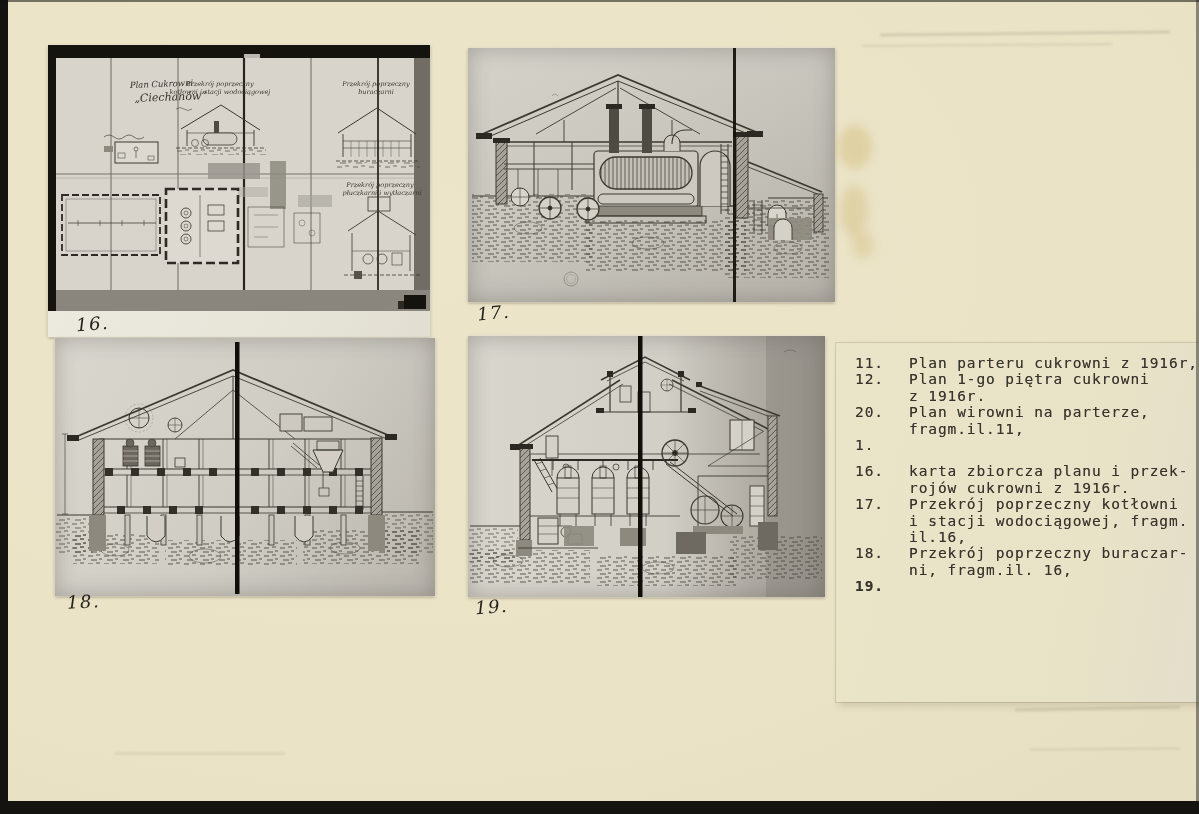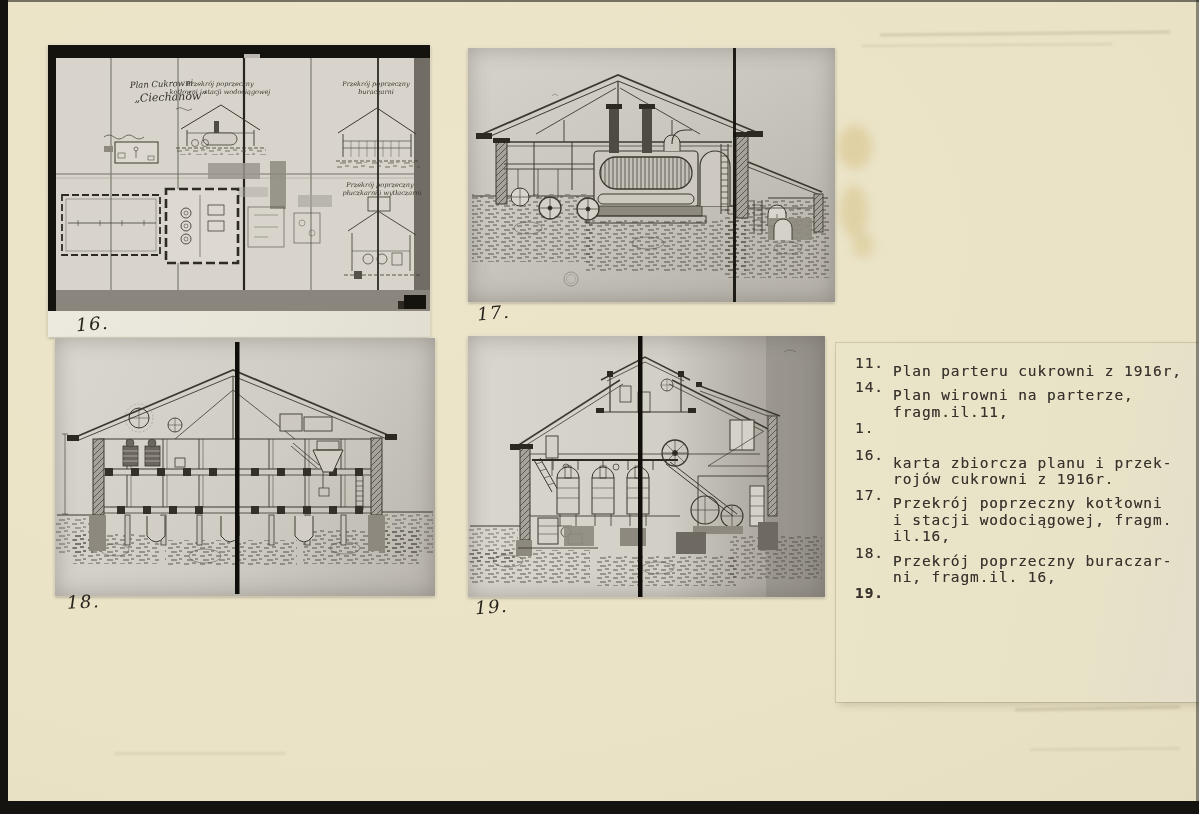--- a/index.html
+++ b/index.html
@@ -38,25 +38,25 @@
 
   
   #caption-panel{position:absolute;left:836px;top:343px;width:344px;height:347px;
                  background:linear-gradient(100deg,#eae4c9 0%,#e8e2c7 70%,#e4decc 100%);
                  border-right:6px solid #55514a;
                  box-shadow:0 0 0 1px rgba(120,108,78,.22), 3px 4px 7px rgba(95,85,60,.18);
                  padding:12px 0 0 19px;box-sizing:content-box;}
   #caption-panel, .cap-item{font-family:"DejaVu Sans Mono","Liberation Mono",monospace;
                  font-size:14.5px;line-height:16.4px;letter-spacing:.9px;color:#37332c;
                  text-shadow:0 0 .5px rgba(55,51,44,.55);}
-  .cap-item{display:flex;}
+  .cap-item{display:flex;gap:16px;}
   .cap-item.gap{margin-top:10px;}
   .cap-num{width:38px;flex:0 0 38px;}
   .cap-num.bold{font-weight:bold;}
-  .cap-text{white-space:pre;margin-top:8px;}
+  .cap-text{white-space:pre;}
 
   
   .stain{position:absolute;border-radius:50%;filter:blur(5px);}
   .smudge{position:absolute;filter:blur(1.2px);background:rgba(118,112,92,.20);}
 </style>
 </head>
 <body>
 
 <div id="page">
 
@@ -520,21 +520,25 @@
   <span class="hand-label" id="label18">18.</span>
   <span class="hand-label" id="label19">19.</span>
 
   <div id="caption-panel">
     <div>
         <div class="cap-item">
           <span class="cap-num">11.</span>
           <span class="cap-text">Plan parteru cukrowni z 1916r,</span>
         </div>
         <div class="cap-item">
-          <span class="cap-num">14.</span>
+          <span class="cap-num">12.</span>
+          <span class="cap-text">Plan 1-go piętra cukrowni<br>z 1916r.</span>
+        </div>
+        <div class="cap-item">
+          <span class="cap-num">20.</span>
           <span class="cap-text">Plan wirowni na parterze,<br>fragm.il.11,</span>
         </div>
         <div class="cap-item">
           <span class="cap-num">1.</span>
         </div>
         <div class="cap-item gap">
           <span class="cap-num">16.</span>
           <span class="cap-text">karta zbiorcza planu i przek-<br>rojów cukrowni z 1916r.</span>
         </div>
         <div class="cap-item">

